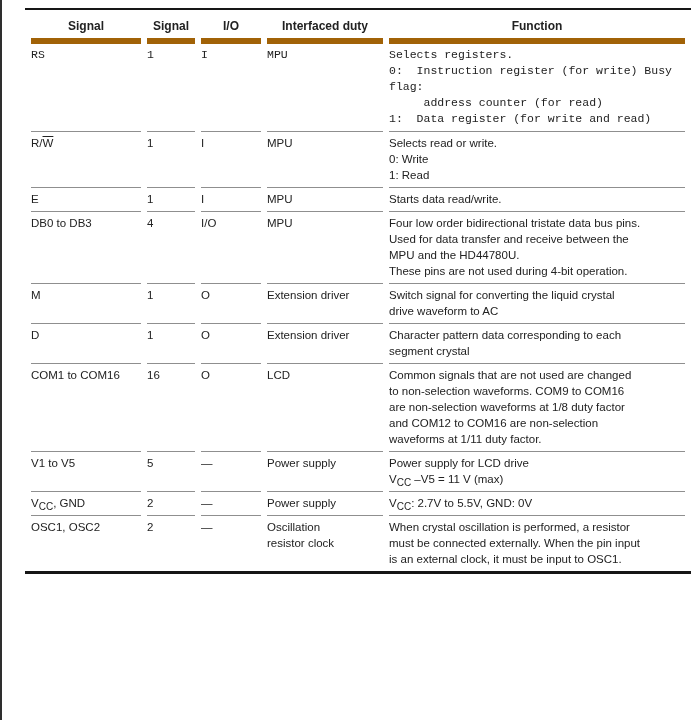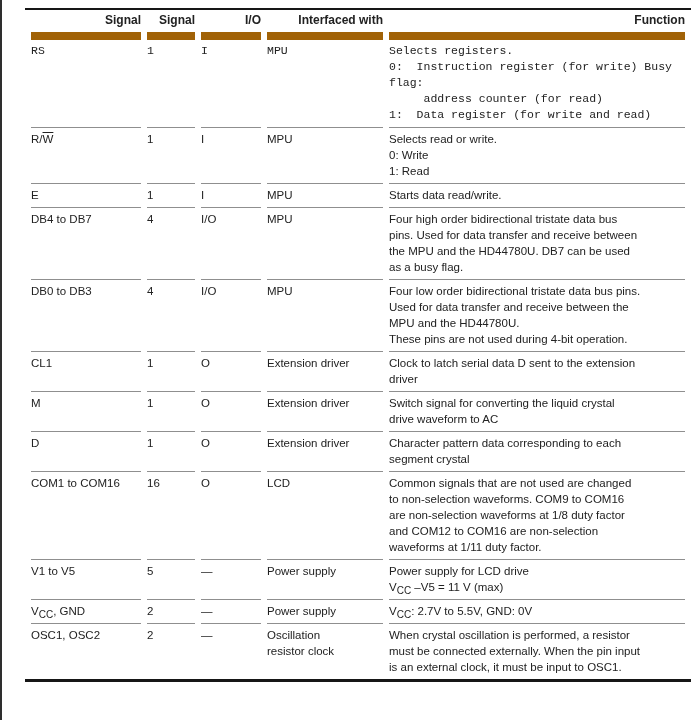--- a/index.html
+++ b/index.html
@@ -21,24 +21,24 @@
     border-collapse: separate;
     border-spacing: 6px 0;
     width: 666px;
     table-layout: fixed;
     border-top: 2px solid #161616;
     border-bottom: 3px solid #161616;
   }
   th {
     font-size: 12px;
     font-weight: bold;
-    text-align: right;
+    text-align: center;
     line-height: 15px;
-    padding: 3px 0 4px 0;
-    border-bottom: 8px solid #a16207;
+    padding: 9px 0 4px 0;
+    border-bottom: 6px solid #a16207;
     white-space: nowrap;
     overflow: hidden;
   }
   td {
     font-size: 11.5px;
     line-height: 16px;
     vertical-align: top;
     text-align: left;
     padding: 3px 0 4px 0;
     border-top: 1px solid #8f8f8f;
@@ -60,21 +60,21 @@
         <col style="width:48px">
         <col style="width:60px">
         <col style="width:116px">
         <col style="width:296px">
     </colgroup>
     <thead>
       <tr>
         <th>Signal</th>
         <th>Signal</th>
         <th>I/O</th>
-        <th>Interfaced with</th>
+        <th>Interfaced duty</th>
         <th>Function</th>
       </tr>
     </thead>
     <tbody id="table-body">
         <tr class="first-row">
           <td>RS</td>
           <td>1</td>
           <td>I</td>
           <td>MPU</td>
           <td>Selects registers.
@@ -92,46 +92,28 @@
 1: Read</td>
         </tr>
         <tr>
           <td>E</td>
           <td>1</td>
           <td>I</td>
           <td>MPU</td>
           <td>Starts data read/write.</td>
         </tr>
         <tr>
-          <td>DB4 to DB7</td>
-          <td>4</td>
-          <td>I/O</td>
-          <td>MPU</td>
-          <td>Four high order bidirectional tristate data bus
-pins. Used for data transfer and receive between
-the MPU and the HD44780U. DB7 can be used
-as a busy flag.</td>
-        </tr>
-        <tr>
           <td>DB0 to DB3</td>
           <td>4</td>
           <td>I/O</td>
           <td>MPU</td>
           <td>Four low order bidirectional tristate data bus pins.
 Used for data transfer and receive between the
 MPU and the HD44780U.
 These pins are not used during 4-bit operation.</td>
-        </tr>
-        <tr>
-          <td>CL1</td>
-          <td>1</td>
-          <td>O</td>
-          <td>Extension driver</td>
-          <td>Clock to latch serial data D sent to the extension
-driver</td>
         </tr>
         <tr>
           <td>M</td>
           <td>1</td>
           <td>O</td>
           <td>Extension driver</td>
           <td>Switch signal for converting the liquid crystal
 drive waveform to AC</td>
         </tr>
         <tr>

